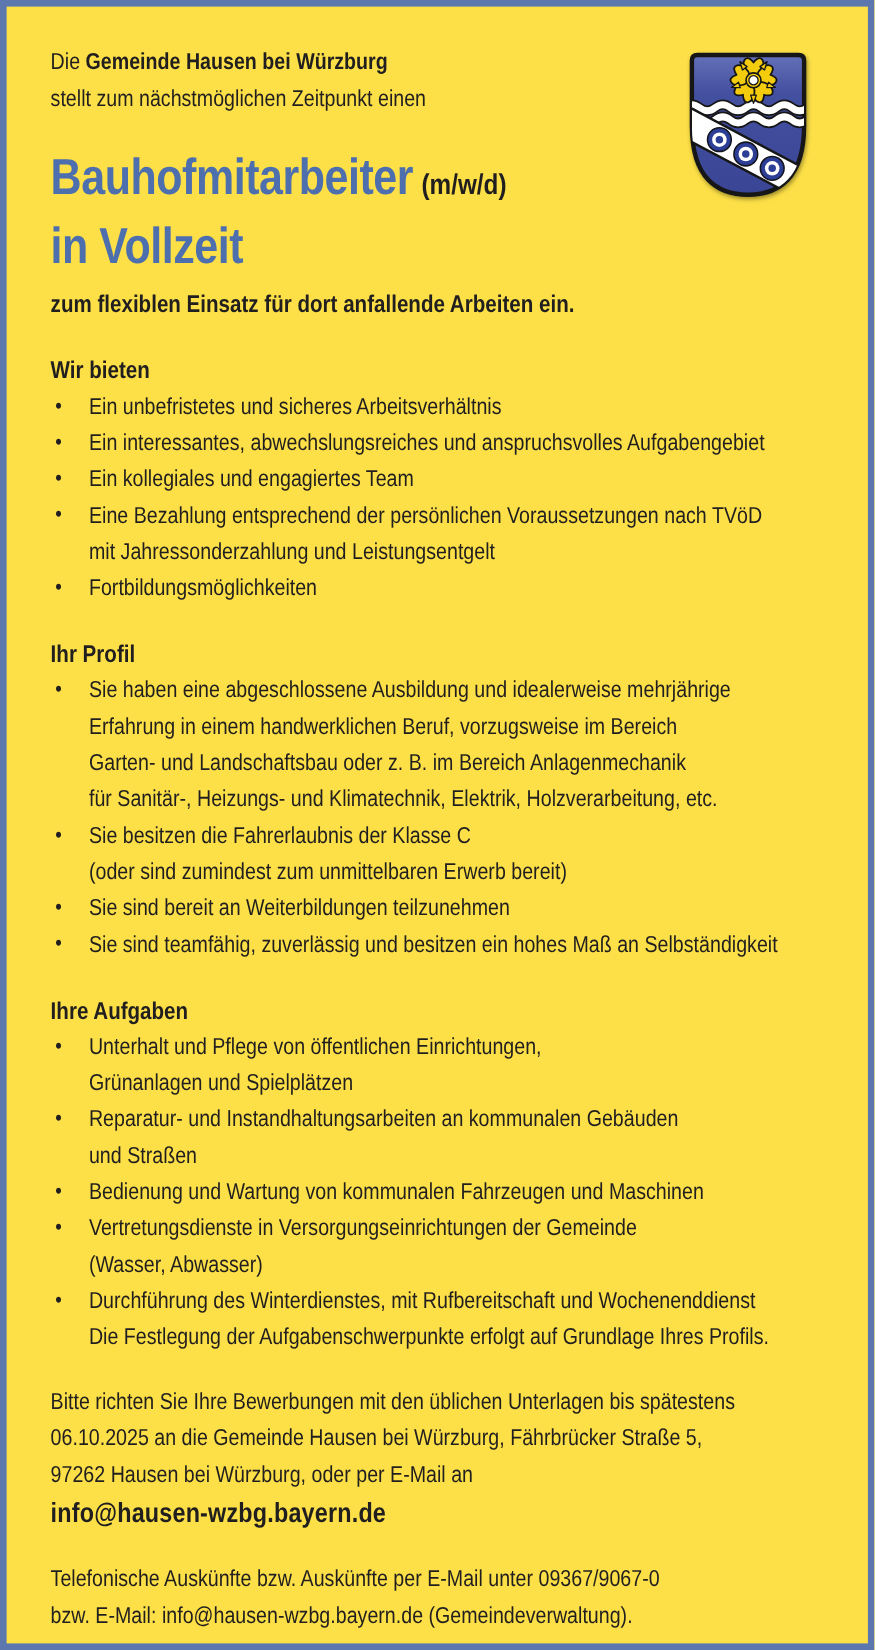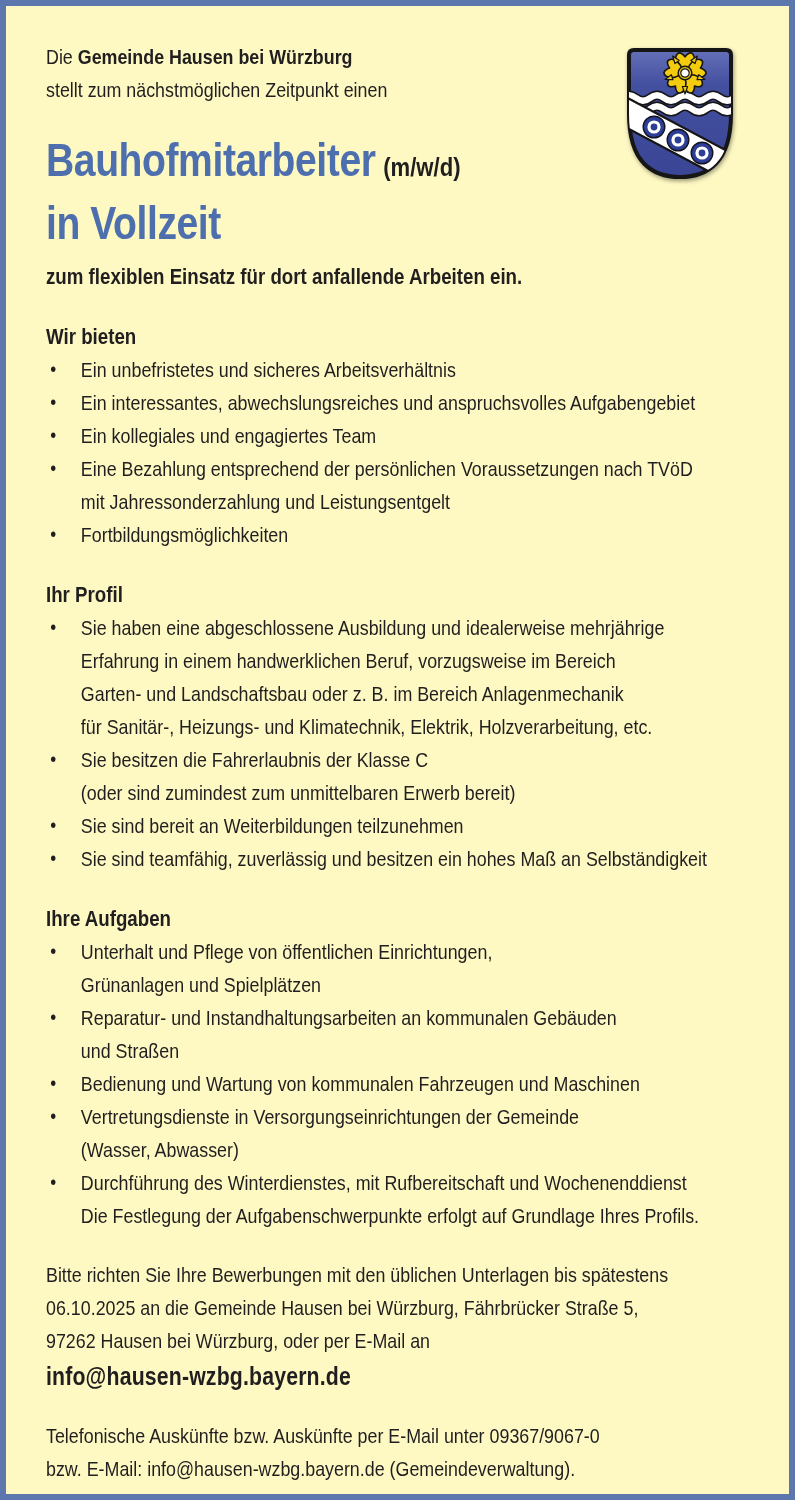--- a/index.html
+++ b/index.html
@@ -3,21 +3,21 @@
 <meta charset="utf-8">
 <style>
   html,body{margin:0;padding:0;}
   body{
     width:795px;height:1500px;position:relative;background:#ffffff;
     font-family:"Liberation Sans","DejaVu Sans",sans-serif;
     color:#201e1f;overflow:hidden;
   }
   .frame{
     position:absolute;inset:0;box-sizing:border-box;
-    border:6px solid var(--border-blue,#5c76ae);background:#fef9c3;
+    border:6px solid var(--border-blue,#5c76ae);background:#fde047;
   }
   .content{
     position:absolute;left:40px;top:34px;right:34px;
   }
   
   .condense{transform:scaleX(0.85);transform-origin:0 0;width:117.6%;}
   .line{font-size:21px;line-height:33px;white-space:nowrap;}
   .b{font-weight:700;}
   .title-line{
     font-size:46px;line-height:56px;font-weight:700;

